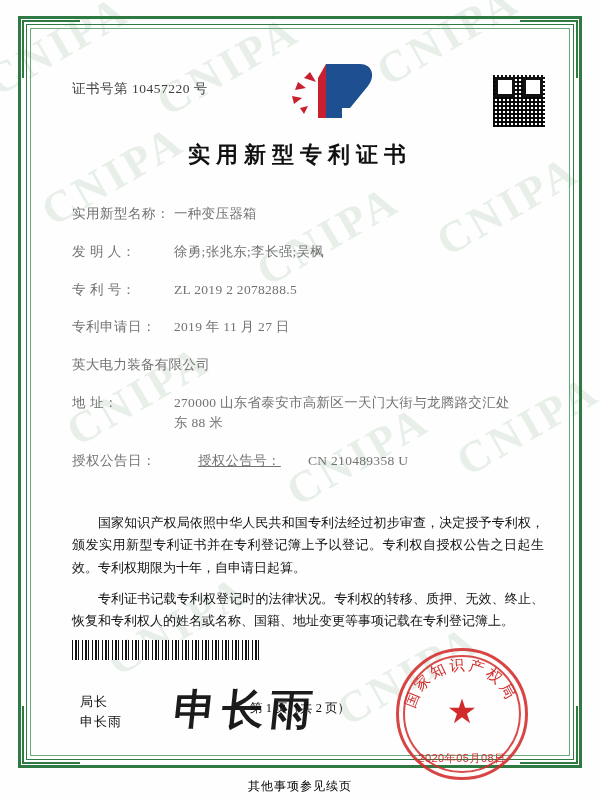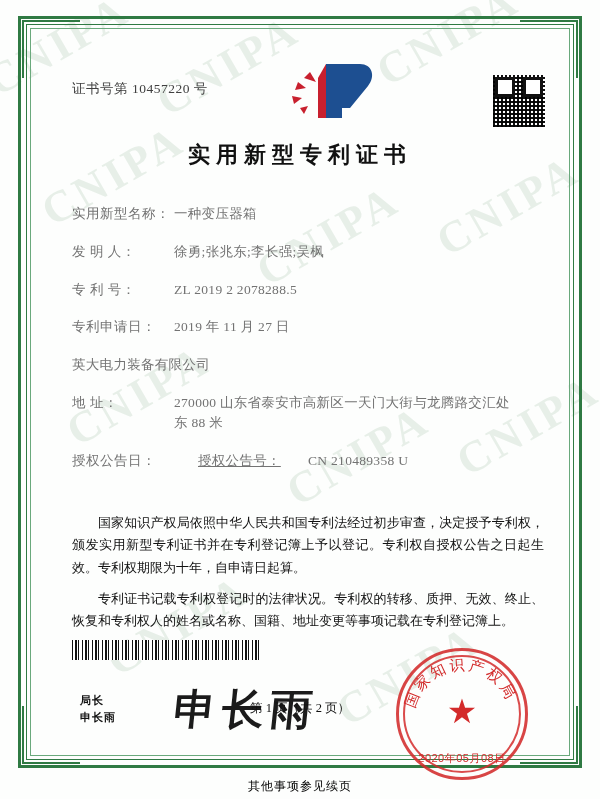--- a/index.html
+++ b/index.html
@@ -203,25 +203,24 @@
       90deg,
       #111 0 1px, #fff 1px 3px,
       #111 3px 5px, #fff 5px 6px,
       #111 6px 7px, #fff 7px 10px
     );
   }
 
   .sig-block {
     position: absolute;
     left: 34px; top: 648px;
-    font-size: 11px;
+    font-size: 13px;
     line-height: 1.55;
     color: #111;
     letter-spacing: 1px;
-    font-weight: bold;
   }
 
   .signature {
     position: absolute;
     left: 128px; top: 638px;
     font-size: 42px;
     font-family: "DejaVu Serif", serif;
     color: #1b1b1b;
     transform: skewX(-6deg);
     letter-spacing: 6px;

